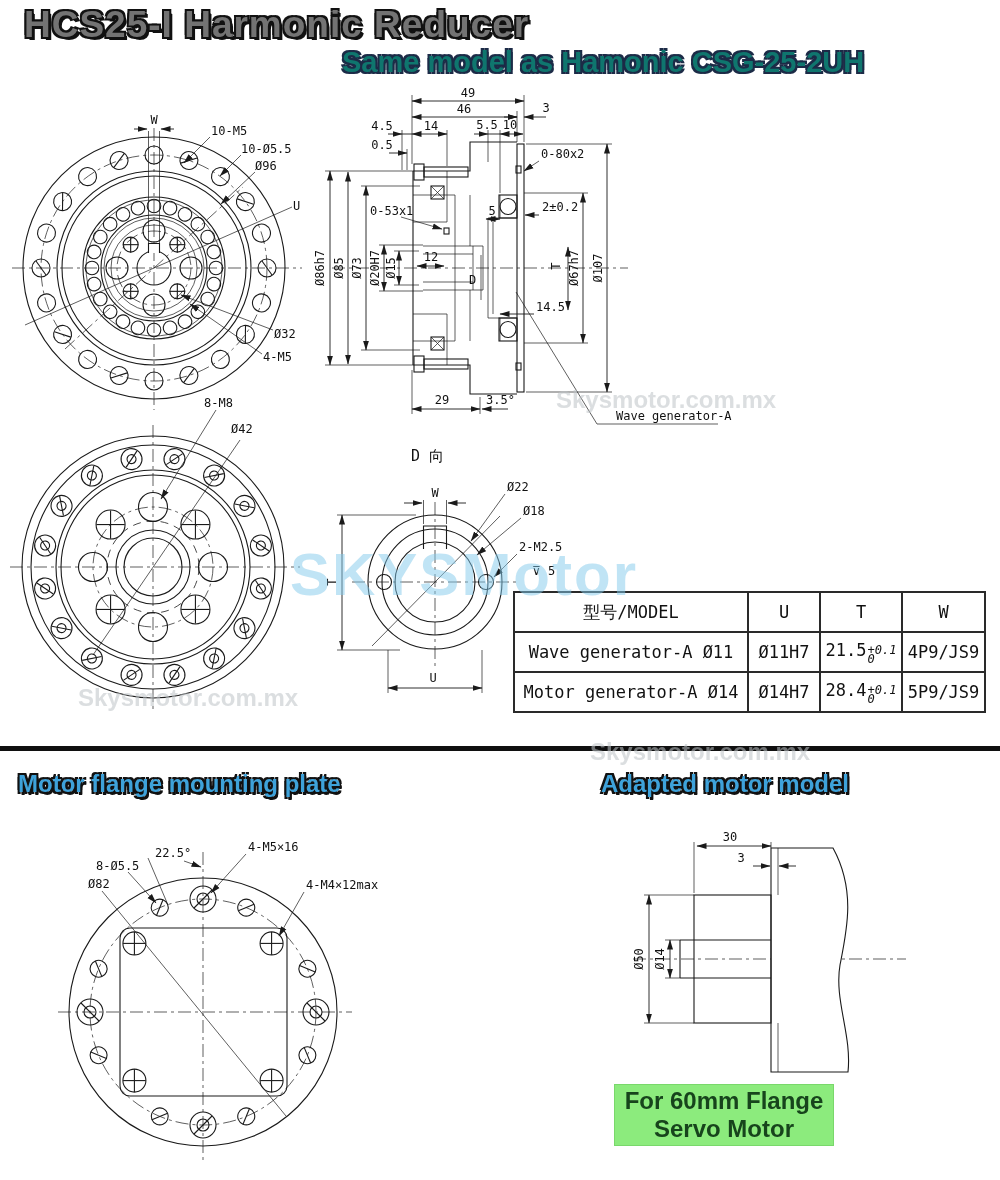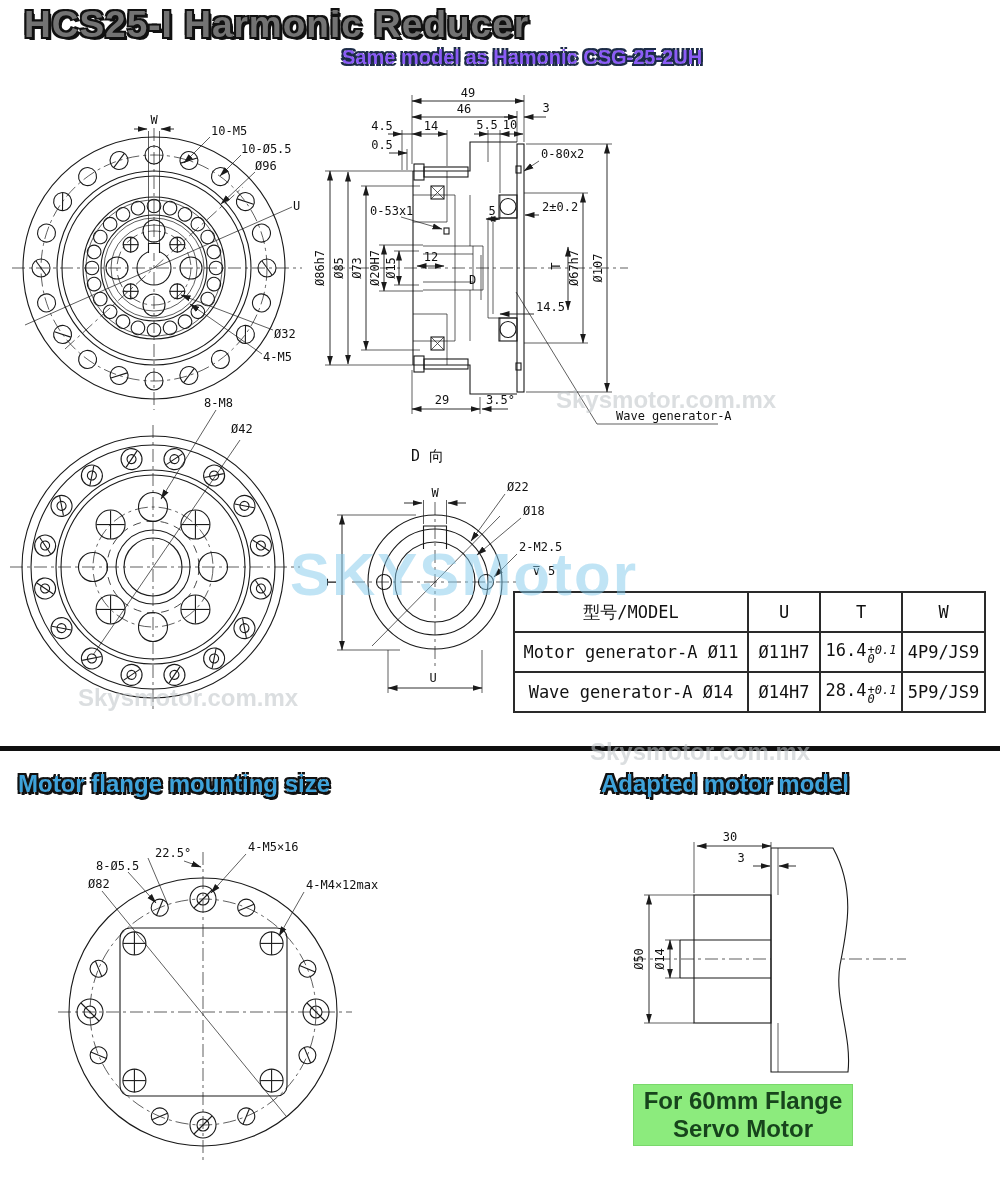--- a/index.html
+++ b/index.html
@@ -2,21 +2,21 @@
 <html><head>
 <meta charset="utf-8">
 <style>
   html,body{margin:0;padding:0;background:#fff;}
   body{width:1000px;height:1180px;position:relative;overflow:hidden;
        font-family:"Liberation Sans",sans-serif;}
   .abs{position:absolute;}
   #title{left:24px;top:4px;font-size:37px;font-weight:bold;color:#737373;
          letter-spacing:1px;
          text-shadow:-2px -2px 0 #111,2px -2px 0 #111,-2px 2px 0 #111,2px 2px 0 #111,3px 3px 0 #111;}
-  #subtitle{left:342px;top:46px;font-size:20px;font-weight:bold;color:#8b5cf6;
+  #subtitle{left:342px;top:46px;font-size:29px;font-weight:bold;color:#0f766e;
          text-shadow:-2px -2px 0 #1c2b47,2px -2px 0 #1c2b47,-2px 2px 0 #1c2b47,2px 2px 0 #1c2b47;}
   .sechead{font-size:24px;font-weight:bold;color:#3ea2da;
          text-shadow:-2px -2px 0 #111,2px -2px 0 #111,-2px 2px 0 #111,2px 2px 0 #111,2px 3px 0 #111;}
   #sec-left{left:18px;top:770px;}
   #sec-right{left:601px;top:770px;}
   #divider{left:0;top:746px;width:1000px;height:5px;background:#101010;}
   
   #draw{left:0;top:0;}
   .s{stroke:#1a1a1a;stroke-width:1.1;fill:none;}
   .sf{stroke:#1a1a1a;stroke-width:1.1;fill:#fff;}
@@ -29,21 +29,21 @@
   
   #gtable{left:513px;top:591px;background:#fff;}
   #gtable table{border-collapse:collapse;font:17px "DejaVu Sans Mono",monospace;color:#111;}
   #gtable td,#gtable th{border:2px solid #2a2a2a;text-align:center;font-weight:normal;}
   #gtable th{height:36px;}
   #gtable td{height:36px;}
   .cw0{width:230px;} .cw1{width:68px;} .cw2{width:78px;} .cw3{width:79px;}
   .tv{display:inline-flex;flex-direction:column;justify-content:center;
       font-size:12px;line-height:9.5px;text-align:left;vertical-align:2px;margin-left:1px;font-style:normal;}
   
-  #greenbox{left:633px;top:1084px;width:218px;height:60px;background:#8ceb7d;
+  #greenbox{left:614px;top:1084px;width:218px;height:60px;background:#8ceb7d;
      border:1px solid #79d86b;display:flex;flex-direction:column;align-items:center;justify-content:center;
      font-size:24px;font-weight:bold;color:#17441c;line-height:28px;}
   
   .wm{position:absolute;pointer-events:none;white-space:nowrap;}
   .wm-small{font-size:24px;font-weight:bold;color:rgba(190,195,198,0.55);}
   #wm-big{left:290px;top:540px;font-size:60px;font-weight:bold;letter-spacing:2px;
           color:rgba(130,202,236,0.5);}
   #wm1{left:556px;top:386px;}
   #wm2{left:78px;top:684px;}
   #wm3{left:590px;top:738px;}
@@ -417,43 +417,43 @@
 <div id="gtable" class="abs">
   <table>
     <tbody>
         <tr>
       <th class="cw0">型号/MODEL</th>
       <th class="cw1">U</th>
       <th class="cw2">T</th>
       <th class="cw3">W</th>
     </tr>
     <tr>
-      <td>Motor generator-A Ø11</td>
+      <td>Wave generator-A Ø11</td>
       <td>Ø11H7</td>
-      <td><span>16.4</span><span class="tv">
+      <td><span>21.5</span><span class="tv">
               <i>+0.1</i>
               <i>0</i>
             </span></td>
       <td>4P9/JS9</td>
     </tr>
     <tr>
-      <td>Wave generator-A Ø14</td>
+      <td>Motor generator-A Ø14</td>
       <td>Ø14H7</td>
       <td><span>28.4</span><span class="tv">
               <i>+0.1</i>
               <i>0</i>
             </span></td>
       <td>5P9/JS9</td>
     </tr>
   </tbody>
     </table>
 </div>
 
 <div id="divider" class="abs"></div>
-<div id="sec-left" class="abs sechead">Motor flange mounting size</div>
+<div id="sec-left" class="abs sechead">Motor flange mounting plate</div>
 <div id="sec-right" class="abs sechead">Adapted motor model</div>
 
 <div id="greenbox" class="abs">
   <span>For 60mm Flange</span>
   <span>Servo Motor</span>
 </div>
 
 <div id="wm1" class="wm wm-small">Skysmotor.com.mx</div>
 <div id="wm-big" class="wm">SKYSMotor</div>
 <div id="wm2" class="wm wm-small">Skysmotor.com.mx</div>

